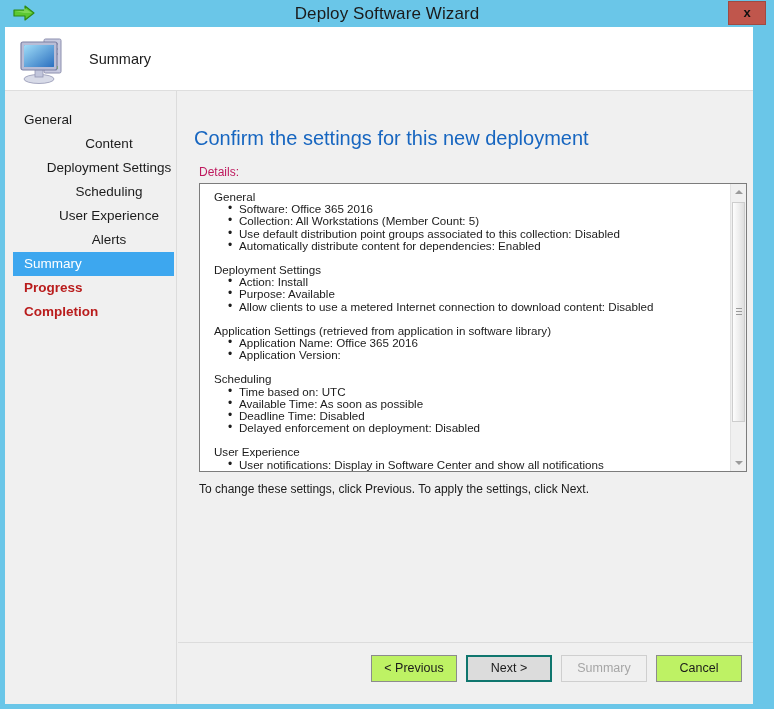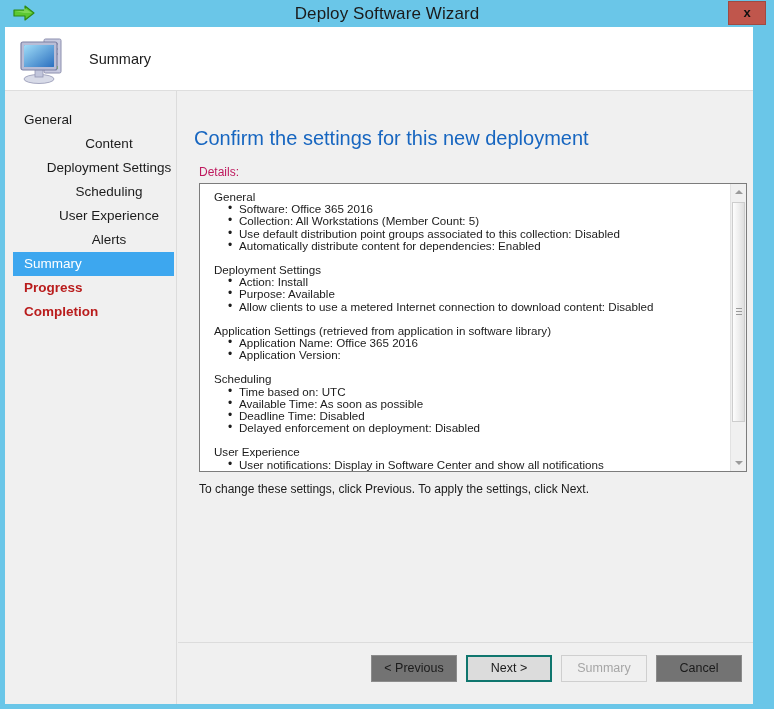--- a/index.html
+++ b/index.html
@@ -267,21 +267,21 @@
     display: flex;
     gap: 9px;
   }
   .btn {
     width: 86px;
     height: 27px;
     line-height: 25px;
     text-align: center;
     font-size: 12.5px;
     color: #1b1b1b;
-    background: #737373;
+    background: #bef264;
     border: 1px solid #8c8c8c;
     box-sizing: border-box;
     cursor: pointer;
   }
   .btn.focused {
     background: #dcdcdc;
     border: 2px solid #0f766e;
     line-height: 23px;
   }
   .btn.disabled {

